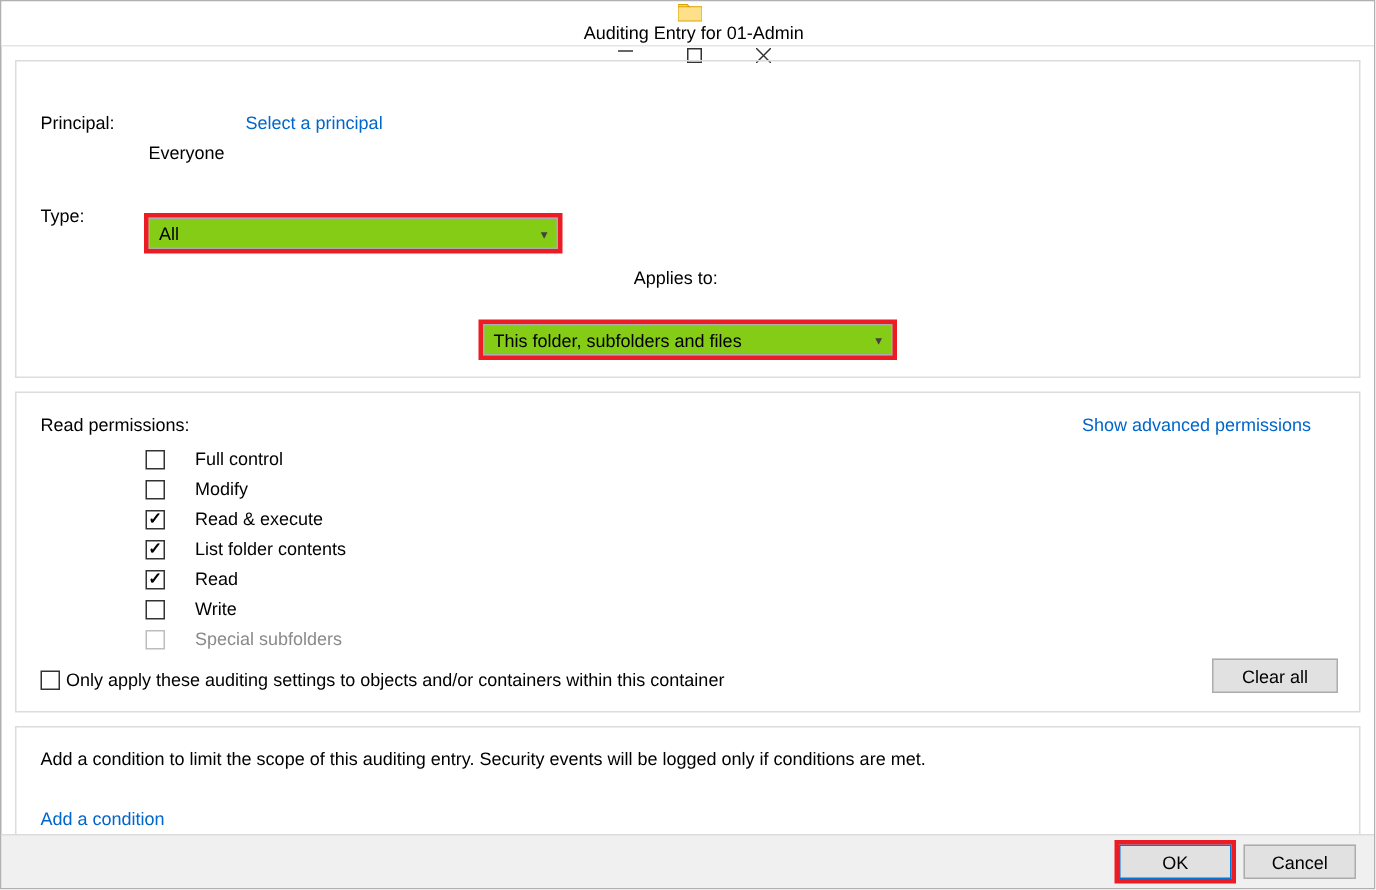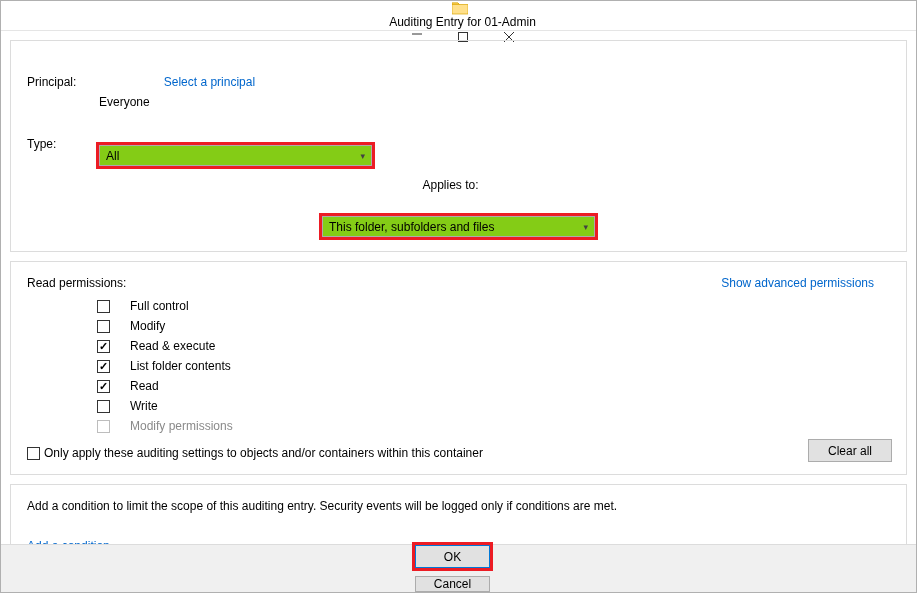--- a/index.html
+++ b/index.html
@@ -96,26 +96,25 @@
   .only-apply { display:flex; align-items:center; gap:4px; margin-top: 10px; }
   .clear-all {
     position: absolute; right: 14px; bottom: 12px;
     border: 1px solid #acacac; background:#e1e1e1;
     height: 23px; width: 84px;
     display:flex; align-items:center; justify-content:center;
   }
   .group3 { flex: 1; }
   .condition-text { margin-bottom: 26px; }
   .footer {
-    height: 48px;
+    height: 36px;
     border-top: 1px solid #dcdcdc;
     display:flex; justify-content:flex-end; align-items:center;
     padding-right: 12px; gap: 8px;
     background: #f0f0f0;
-    flex-direction: column;
   }
   .btn {
     border:1px solid #acacac; background:#e1e1e1;
     height:23px; width:75px;
     display:flex; align-items:center; justify-content:center;
   }
   .btn.default { border-color:#0078d7; background:#e1e1e1; }
 </style>
 </head>
 <body>
@@ -196,21 +195,21 @@
         <div class="perm-item">
           <span class="chk">✓</span>
           <span>Read</span>
         </div>
         <div class="perm-item">
           <span class="chk"></span>
           <span>Write</span>
         </div>
         <div class="perm-item disabled">
           <span class="chk disabled"></span>
-          <span>Modify permissions</span>
+          <span>Special subfolders</span>
         </div>
       </div>
       <div class="only-apply">
         <span class="chk"></span>
         <span>Only apply these auditing settings to objects and/or containers within this container</span>
       </div>
       <div class="clear-all">
         <span>Clear all</span>
       </div>
     </div>

